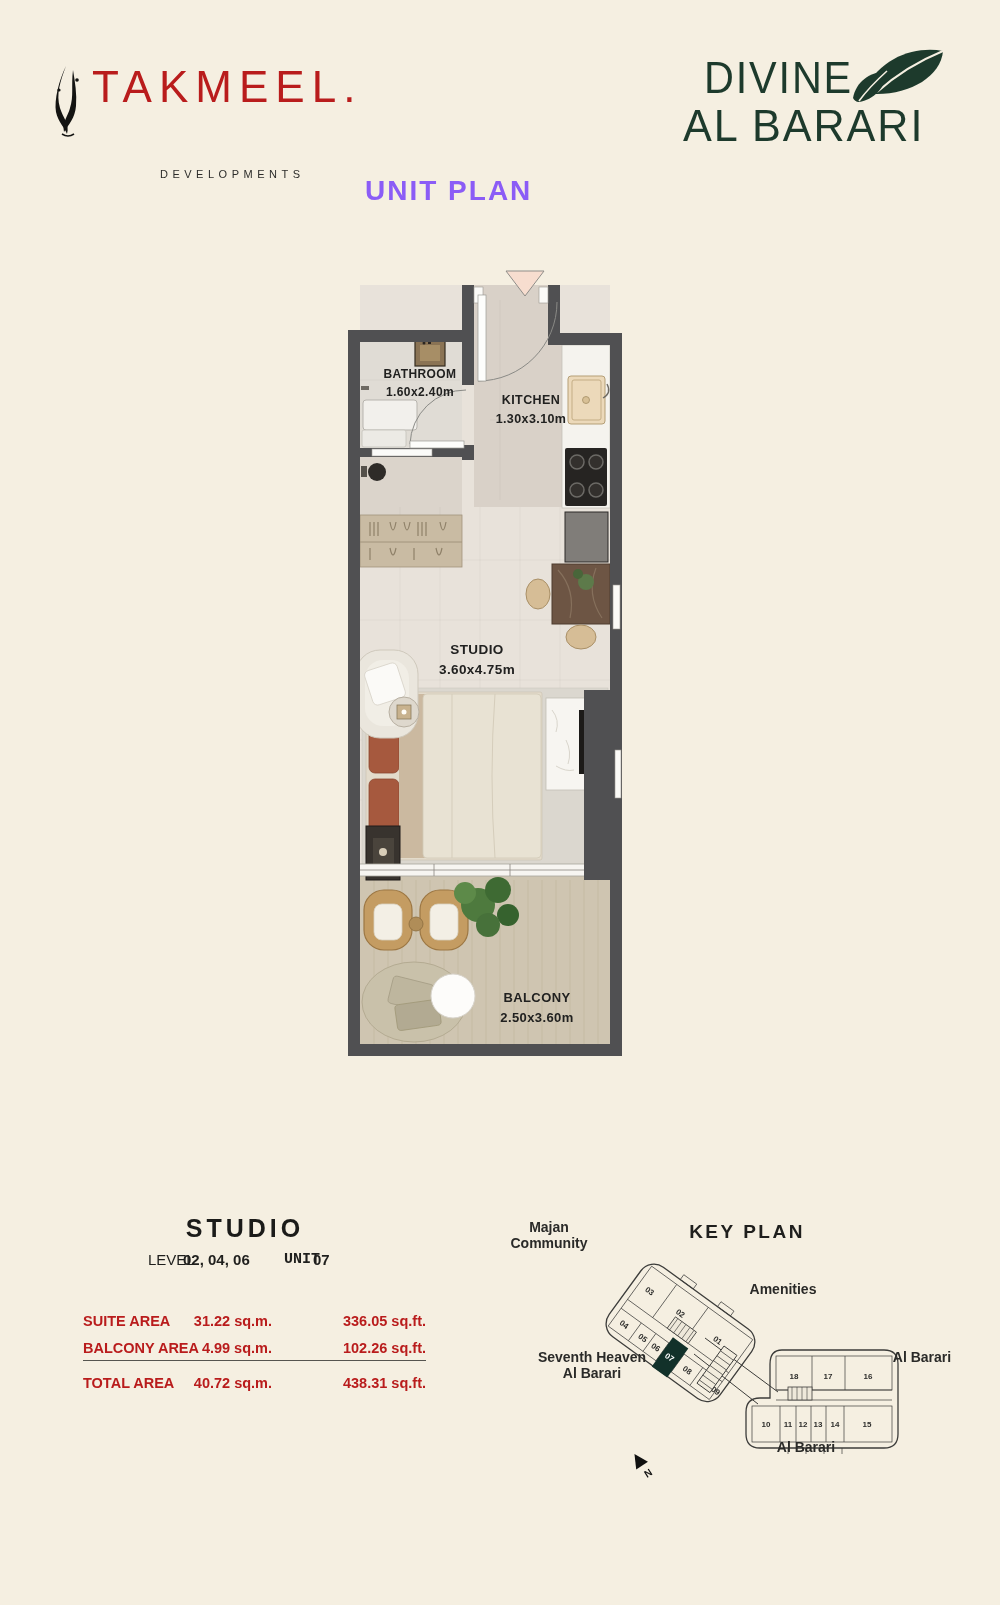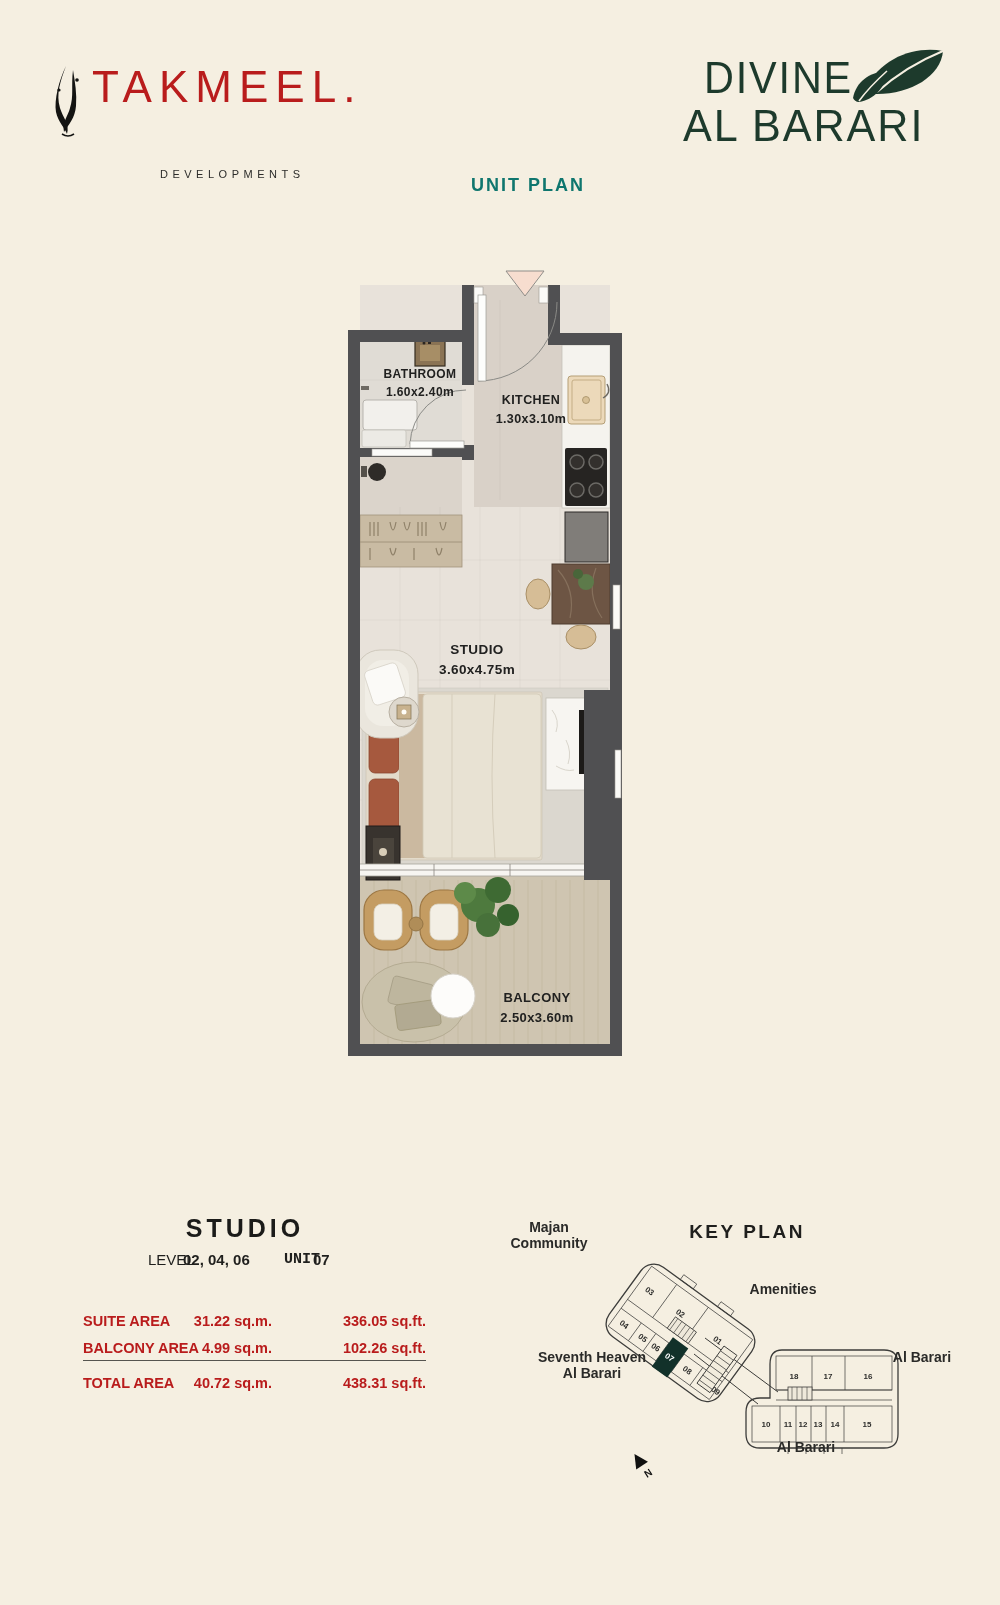--- a/index.html
+++ b/index.html
@@ -10,22 +10,22 @@
   }
   .abs{position:absolute;}
 
   
   .takmeel-name{left:92px;top:62px;font-size:44px;letter-spacing:7px;font-weight:400;color:#b91c1c;}
   .takmeel-sub{left:160px;top:124px;font-size:11px;letter-spacing:4.5px;font-weight:400;color:#2c2c2a;margin-top:44px;}
   .divine{color:#1d3a2c;}
   .divine-l1{left:704px;top:52px;font-size:45px;font-weight:300;letter-spacing:2px;transform:scaleX(.92);transform-origin:left top;}
   .divine-l2{left:683px;top:100px;font-size:45px;font-weight:300;letter-spacing:2px;transform:scaleX(.96);transform-origin:left top;}
 
-  .unit-plan-title{left:365px;top:175px;width:220px;text-align:right;
-    font-size:18px;font-weight:800;letter-spacing:2px;color:#0f766e;}
+  .unit-plan-title{left:365px;top:175px;width:220px;text-align:left;
+    font-size:28px;font-weight:800;letter-spacing:2px;color:#8b5cf6;}
 
   
   .studio-title{left:130px;top:1214px;width:230px;text-align:center;
     font-size:25px;font-weight:800;letter-spacing:4px;color:#1b1b19;}
   .lv{font-size:15px;top:1251px;color:#1f1f1d;}
   .lv-label{left:148px;font-weight:400;}
   .lv-value{left:183px;font-weight:700;}
   .un-label{left:284px;font-weight:800;font-family:Liberation Mono, monospace;}
   .un-value{left:313px;font-weight:700;}
   .area-row{height:20px;font-size:14.5px;color:#b91c1c;}

